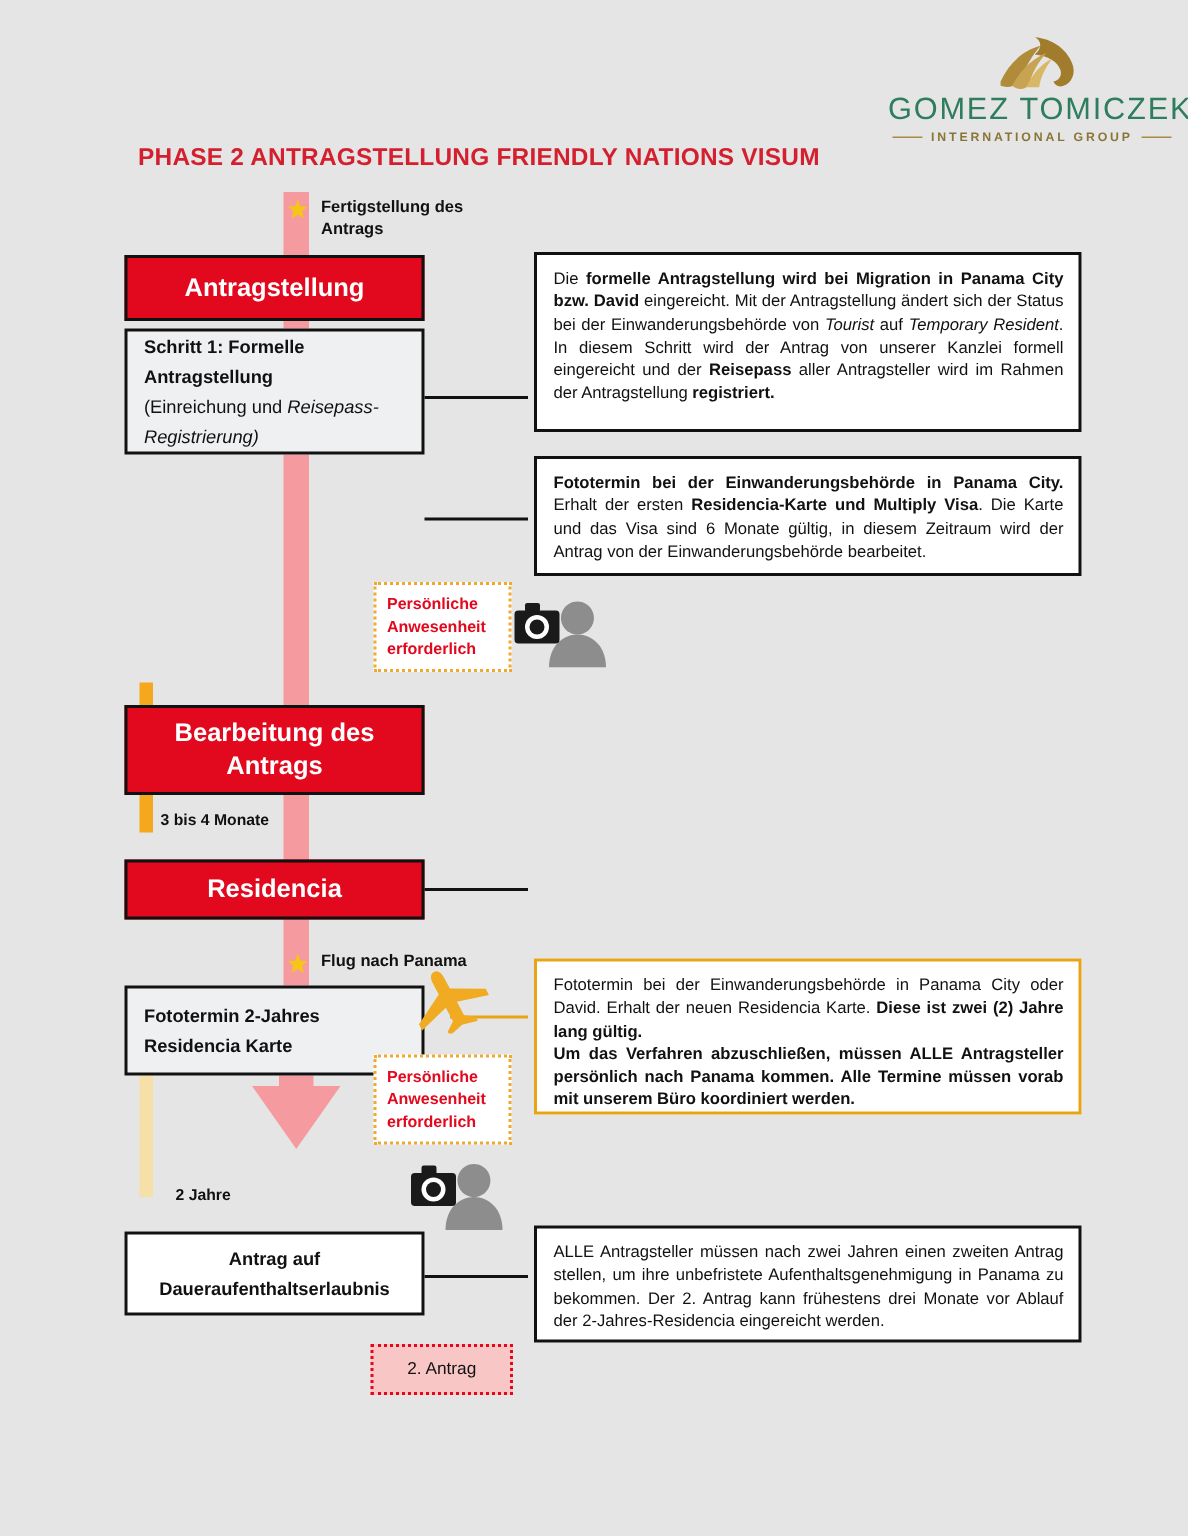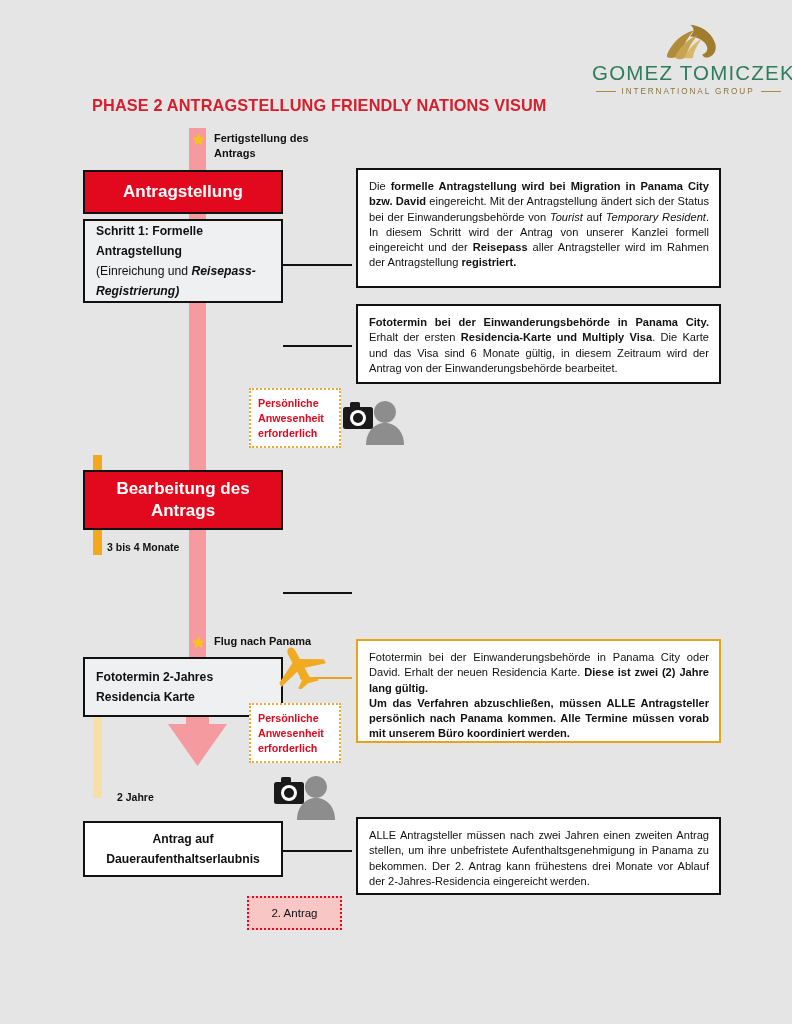--- a/index.html
+++ b/index.html
@@ -16,21 +16,21 @@
   }
 
   
   #logo { position: absolute; left: 592px; top: 22px; width: 192px; height: 78px; text-align: center; }
   #logo-mark { width: 100%; height: 40px; display: block; }
   #logo-name {
     font-size: 20.5px; letter-spacing: 1.2px; color: #2e7d5e;
     font-family: "Liberation Sans", sans-serif; font-weight: 400;
     white-space: nowrap; line-height: 22px;
   }
-  #logo-sub-wrap { display: flex; align-items: center; justify-content: center; gap: 6px; margin-top: 3px; }
+  #logo-sub-wrap { display: flex; align-items: center; justify-content: center; gap: 6px; margin-top: 3px; font-weight: bold; }
   #logo-sub-wrap .rule { height: 1px; background: #a98a46; flex: 0 0 20px; }
   #logo-sub { font-size: 8.2px; letter-spacing: 1.9px; color: #8a7538; white-space: nowrap; }
 
   
   #title {
     position: absolute; left: 92px; top: 96px;
     font-size: 16.3px; font-weight: bold; color: #d4202e;
     letter-spacing: 0.15px; white-space: nowrap;
   }
 
@@ -67,21 +67,21 @@
     display: flex; align-items: center; justify-content: center;
     text-align: center;
   }
   .lbox.red { background: #e2091e; }
   .lbox.red .lbox-txt { color: #ffffff; font-size: 17px; font-weight: bold; line-height: 22px; }
   .lbox.grey { background: #eef0f2; }
   .lbox.white { background: #ffffff; }
   .lbox-txt { font-size: 12.2px; color: #111; line-height: 20px; }
   .lbox.step .lbox-txt { text-align: left; width: 100%; padding: 0 11px; }
   .lbox-txt b { font-weight: bold; }
-  .lbox-txt i { font-style: italic; font-weight: bold; }
+  .lbox-txt i { font-style: italic; }
 
   #box-antragstellung   { top: 170px; height: 44px; }
   #box-schritt1         { top: 219px; height: 84px; }
   #box-schritt2         { top: 310px; height: 104px; }
   #box-bearbeitung      { top: 470px; height: 60px; }
   #box-residencia       { top: 573px; height: 40px; }
   #box-fototermin2j     { top: 657px; height: 60px; }
   #box-dauerauf         { top: 821px; height: 56px; }
 
   
@@ -187,20 +187,23 @@
       <span>(Einreichung und </span><i>Reisepass-</i><br>
       <i>Registrierung)</i>
     </span>
   </div>
 
 
   <div class="lbox red" id="box-bearbeitung">
     <span class="lbox-txt" id="bearbeitung-label">Bearbeitung des<br>Antrags</span>
   </div>
 
+  <div class="lbox red" id="box-residencia">
+    <span class="lbox-txt">Residencia</span>
+  </div>
 
   <div class="lbox grey step" id="box-fototermin2j">
     <span class="lbox-txt">
       <b>Fototermin 2-Jahres</b><br>
       <b>Residencia Karte</b>
     </span>
   </div>
 
   <div class="lbox white" id="box-dauerauf">
     <span class="lbox-txt">

